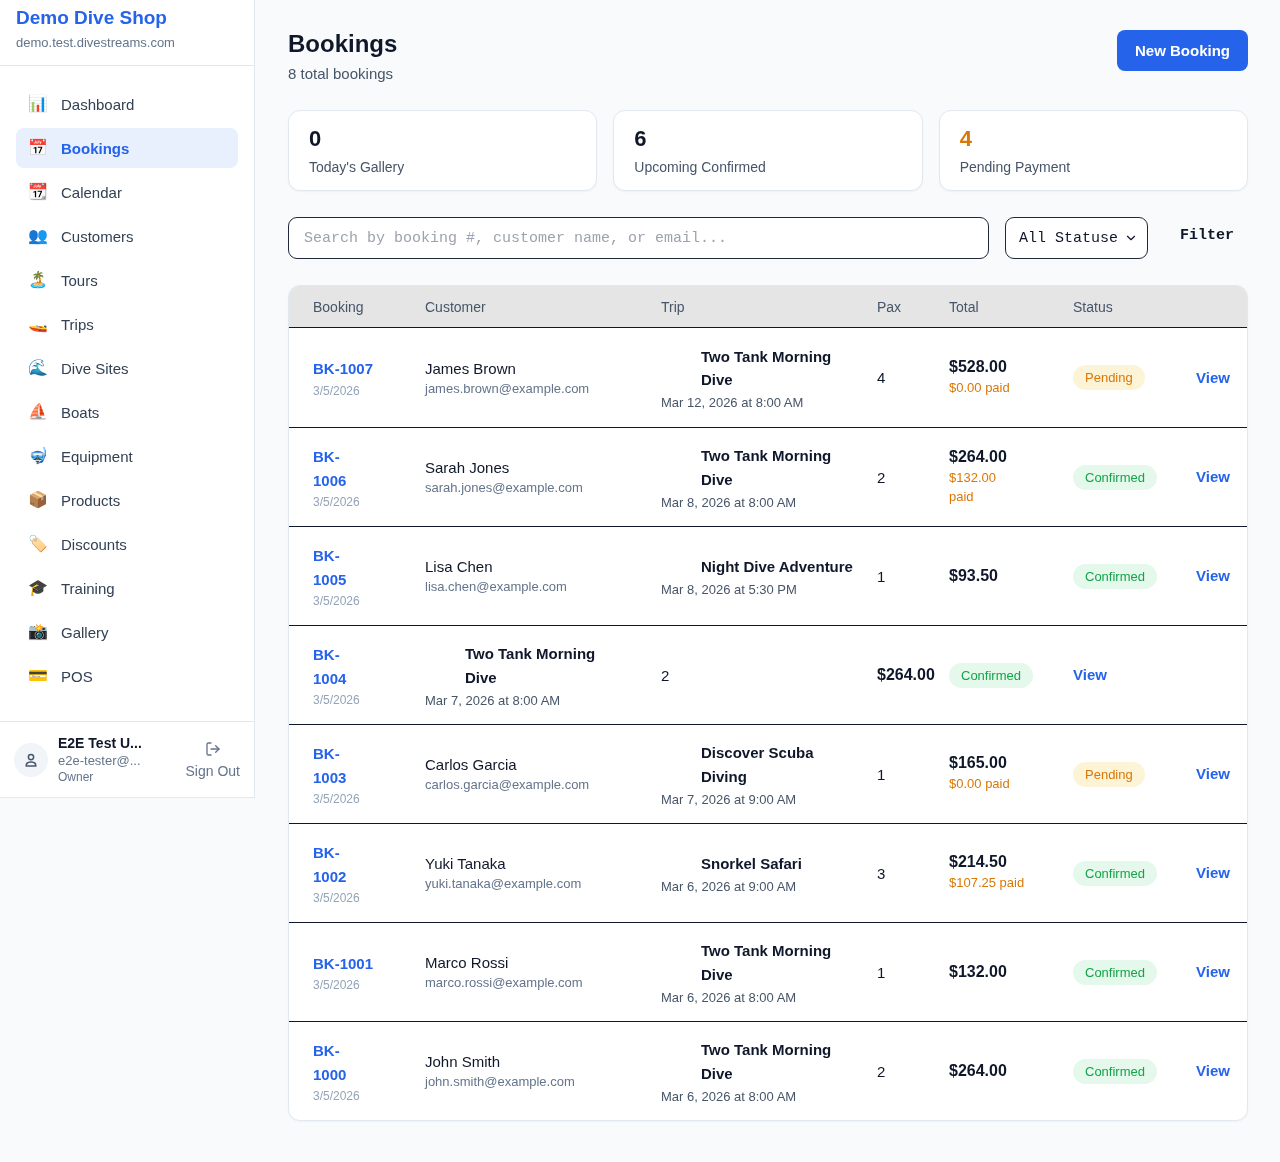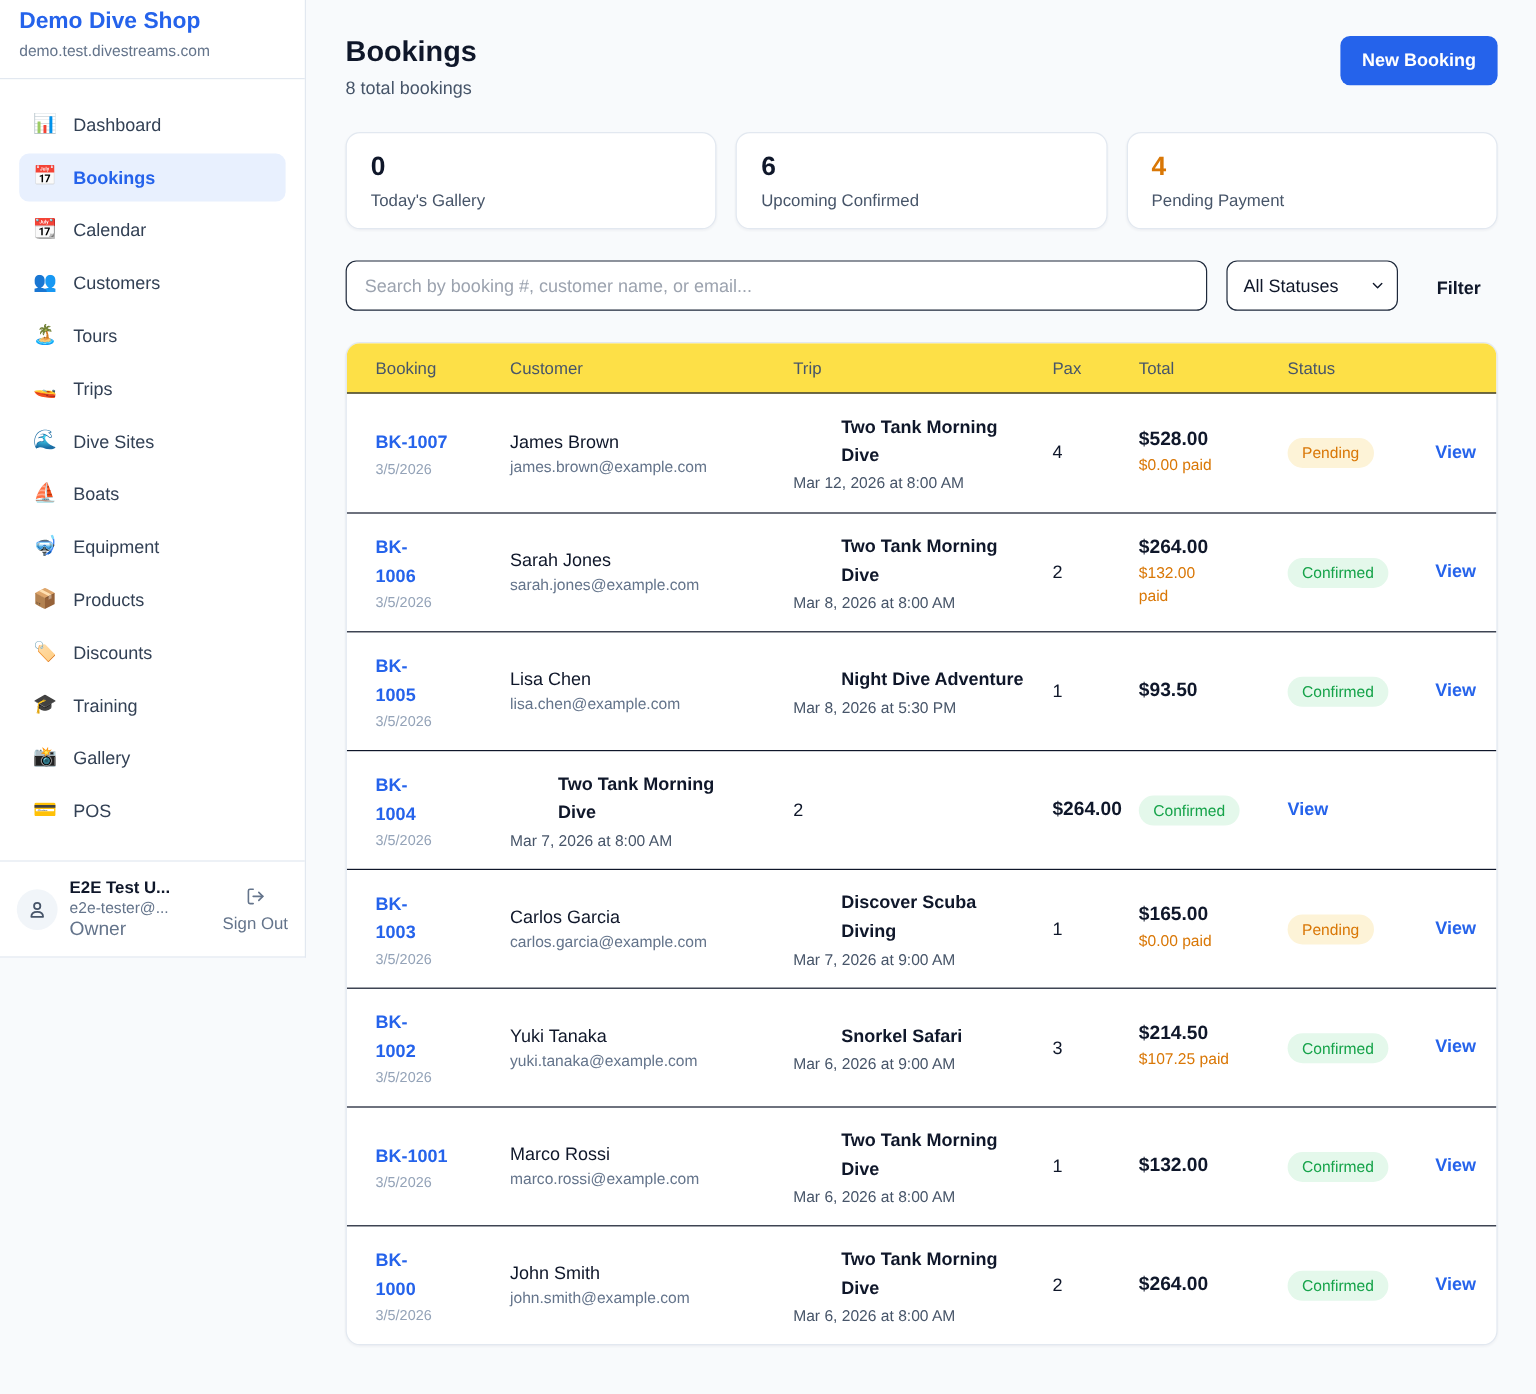--- a/index.html
+++ b/index.html
@@ -38,21 +38,21 @@
     padding: 13px 14px; display: flex; align-items: center;
   }
   .avatar {
     width: 34px; height: 34px; border-radius: 50%;
     background: #f1f5f9; flex: 0 0 34px;
     display: flex; align-items: center; justify-content: center;
   }
   .user-info { margin-left: 10px; min-width: 0; }
   .user-name { font-size: 14px; font-weight: bold; color: #0f172a; }
   .user-email { font-size: 13px; color: #64748b; margin-top: 2px; }
-  .user-role { font-size: 16px; color: #64748b; margin-top: 2px; }
+  .user-role { font-size: 12px; color: #64748b; margin-top: 2px; }
   .sign-out {
     margin-left: auto; border: none; background: transparent;
     display: flex; align-items: center; gap: 6px;
     color: #64748b; font-size: 14px; cursor: pointer;
     font-family: inherit;
     flex-direction: column;
   }
   
   .main { margin-left: 256px; padding: 30px 32px 28px 32px; }
   .page-header { display: flex; align-items: flex-start; justify-content: space-between; }
@@ -64,21 +64,21 @@
     padding: 12px 18px; border-radius: 8px; cursor: pointer;
     font-family: inherit;
   }
   .stats { display: grid; grid-template-columns: 1fr 1fr 1fr; gap: 16px; margin-top: 28px; }
   .stat-card {
     background: #ffffff; border: 1px solid #e2e8f0; border-radius: 12px;
     padding: 15px 20px; box-shadow: 0 1px 2px rgba(15,23,42,0.04);
   }
   .stat-value { font-size: 22px; font-weight: bold; color: #0f172a; }
   .stat-label { font-size: 14px; color: #475569; margin-top: 7px; }
-  .filter-row { display: flex; align-items: flex-end; margin-top: 26px; }
+  .filter-row { display: flex; align-items: flex-start; margin-top: 26px; font-family: Liberation Mono, monospace; }
   .search-input {
     flex: 1 1 auto; height: 42px;
     border: 1px solid #1e293b; border-radius: 9px;
     padding: 0 15px; font-size: 15px; color: #0f172a;
     background: #ffffff; font-family: inherit; outline: none;
   }
   .search-input::placeholder { color: #9ca3af; }
   .select-wrap { position: relative; margin-left: 16px; flex: 0 0 auto; }
   .status-select {
     height: 42px; width: 143px;
@@ -99,21 +99,21 @@
     margin-top: 26px; background: #ffffff;
     border: 1px solid #e2e8f0; border-radius: 12px;
     overflow: hidden; box-shadow: 0 1px 2px rgba(15,23,42,0.04);
   }
   .tgrid {
     display: grid;
     grid-template-columns: 112px 236px 216px 72px 124px 123px 1fr;
     padding-left: 24px; padding-right: 12px;
     align-items: center;
   }
-  .thead { height: 42px; background: #fde047; border-bottom: 1px solid #0f172a; }
+  .thead { height: 42px; background: #e5e5e5; border-bottom: 1px solid #0f172a; }
   .th { font-size: 14px; color: #475569; padding-right: 12px; }
   .trow { min-height: 99px; padding-top: 14px; padding-bottom: 14px; }
   .trow + .trow { border-top: 1px solid #0f172a; }
   .cell { padding-right: 14px; }
   .booking-id {
     color: #2563eb; font-size: 15px; font-weight: bold;
     white-space: pre-line; text-decoration: none; cursor: pointer;
     display: inline-block; line-height: 1.55;
   }
   .booking-date { font-size: 12px; color: #94a3b8; margin-top: 3px; }

